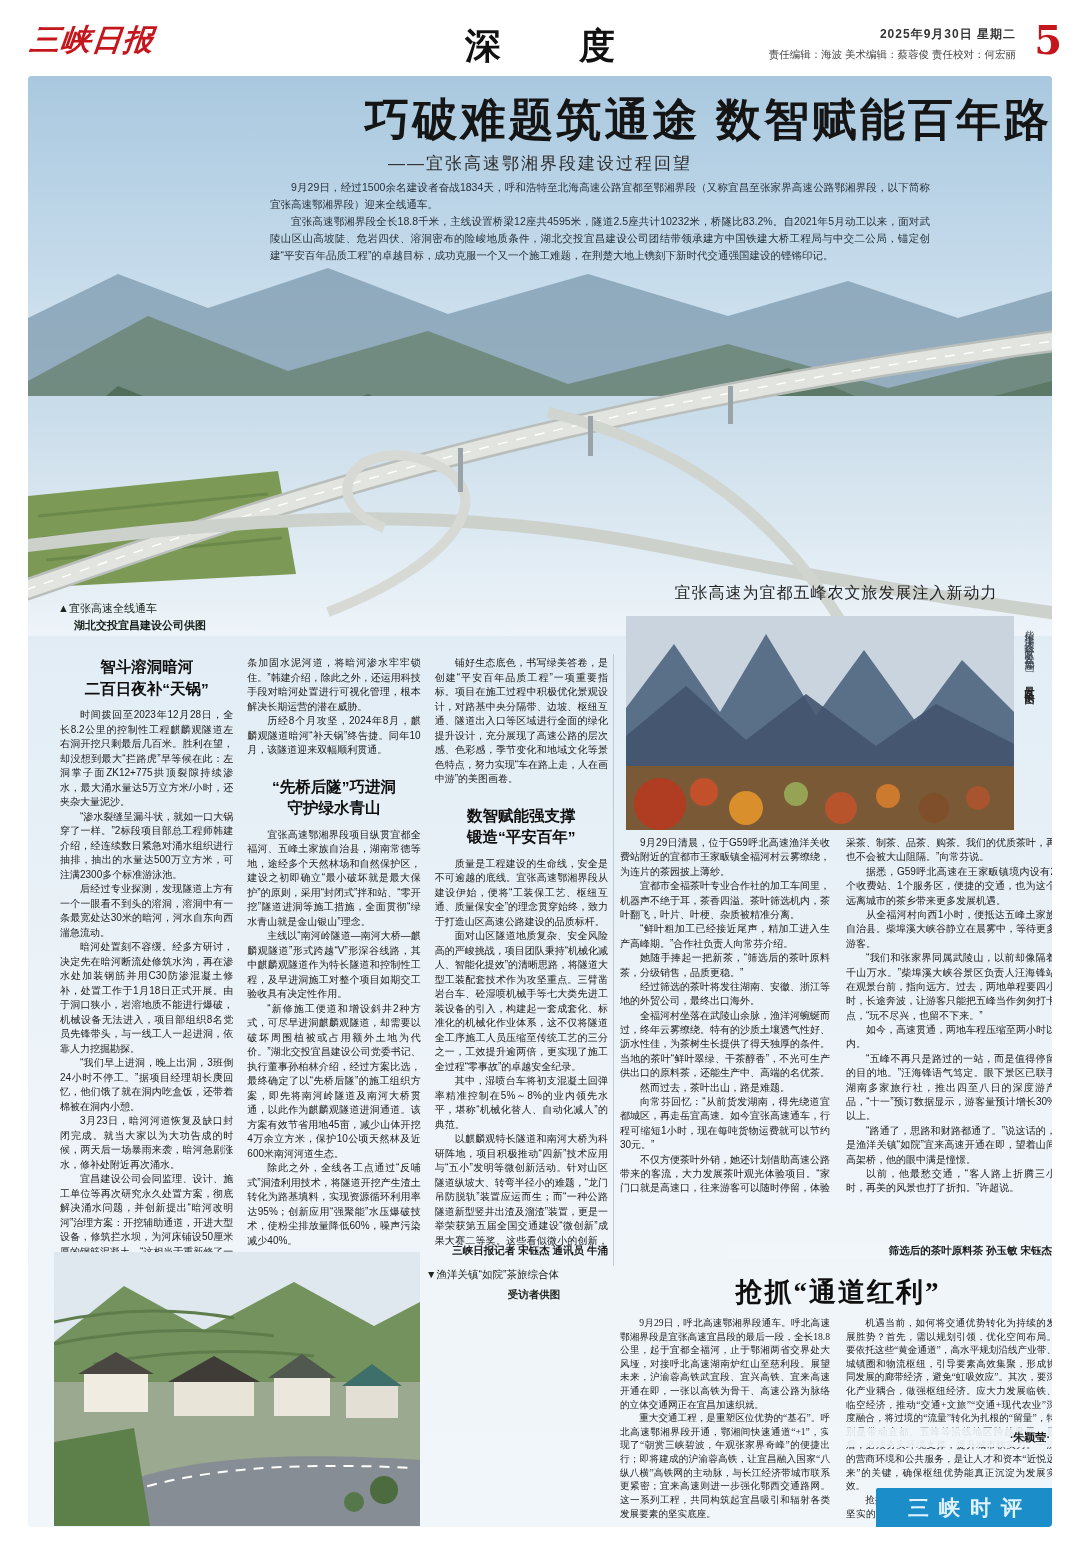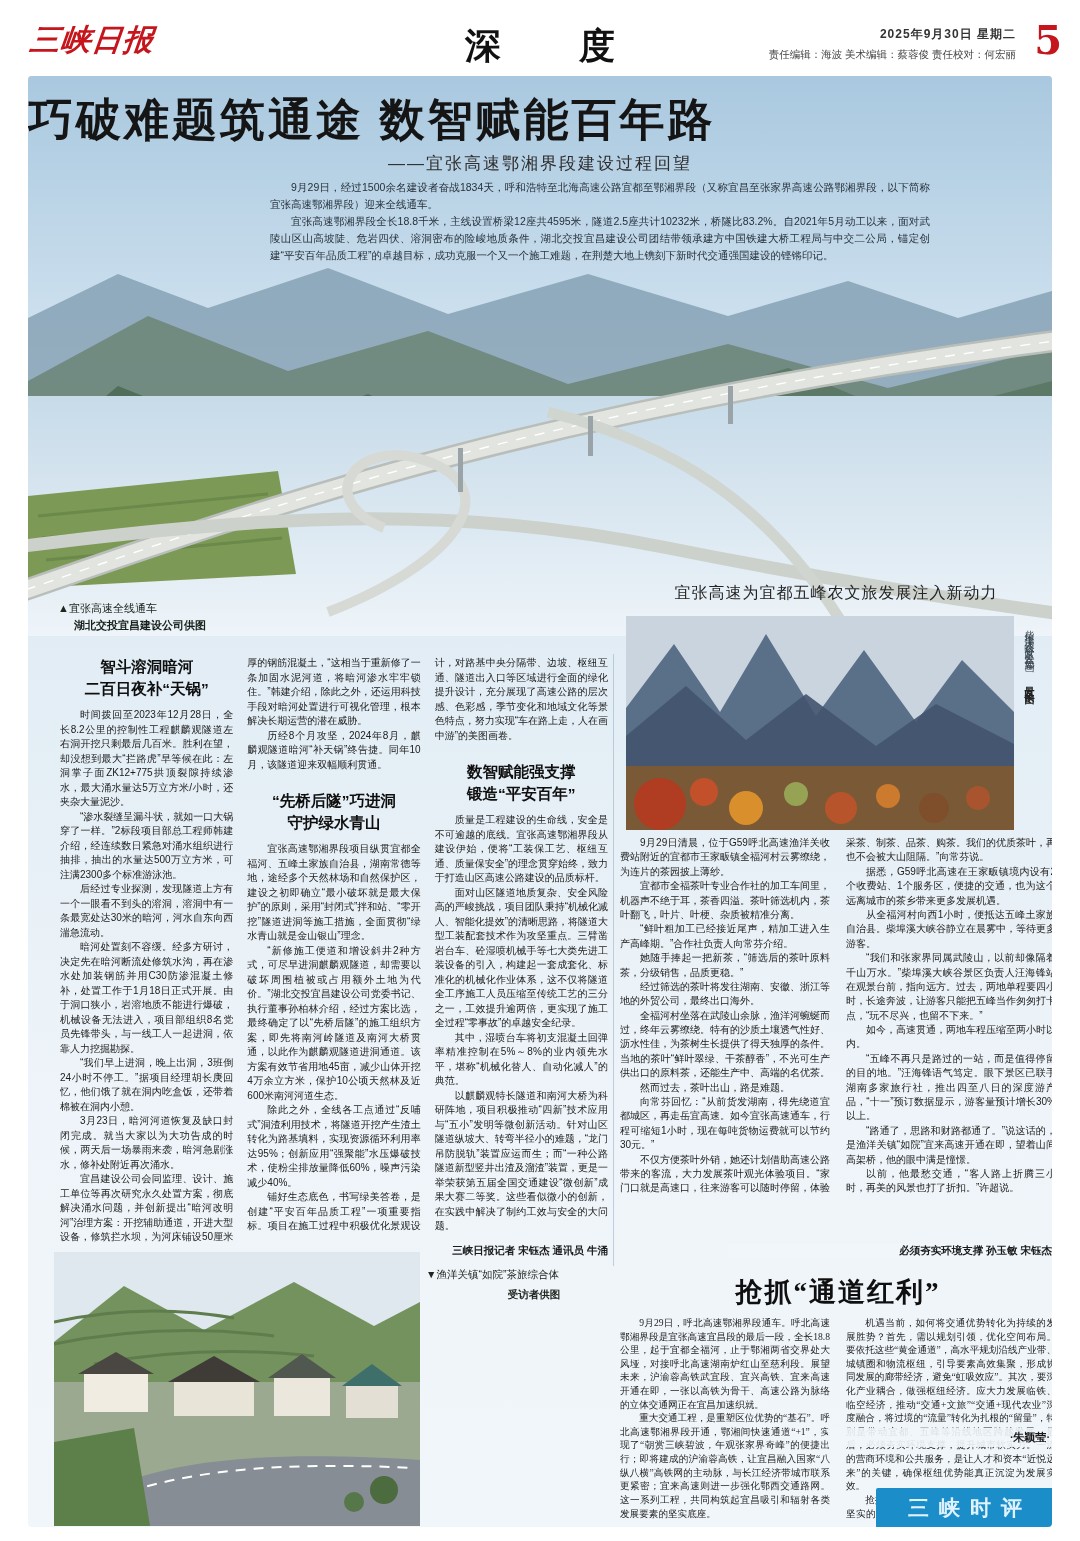--- a/index.html
+++ b/index.html
@@ -30,21 +30,21 @@
   
   .content {
     position:absolute; left:28px; top:76px; width:1024px; height:1451px;
     background:linear-gradient(180deg,#c3d9e9 0%, #e2edf5 40%, #eef4f9 70%, #f1f6fa 100%);
     border-radius:4px; overflow:hidden;
   }
   
   .hero { position:absolute; left:0; top:0; width:1024px; height:560px; }
   .hero svg { position:absolute; inset:0; }
   .headline {
-    position:absolute; left:0; right:0; top:14px; margin:0; text-align:left;
+    position:absolute; left:0; right:0; top:14px; margin:0; text-align:right;
     font-size:45px; font-weight:800; letter-spacing:3px; color:#151515;
   }
   .kicker {
     position:absolute; left:0; right:0; top:76px; text-align:center;
     font-size:17px; color:#2e2e2e; letter-spacing:2px;
   }
   .intro {
     position:absolute; left:242px; top:103px; width:660px;
     font-size:10.5px; line-height:1.62; color:#26313b; text-align:justify;
   }
@@ -184,20 +184,21 @@
           <p class="para">3月23日，暗河河道恢复及缺口封闭完成。就当大家以为大功告成的时候，两天后一场暴雨来袭，暗河急剧涨水，修补处附近再次涌水。</p>
           <p class="para">宜昌建设公司会同监理、设计、施工单位等再次研究永久处置方案，彻底解决涌水问题，并创新提出“暗河改明河”治理方案：开挖辅助通道，开进大型设备，修筑拦水坝，为河床铺设50厘米厚的钢筋混凝土，“这相当于重新修了一条加固水泥河道，将暗河渗水牢牢锁住。”韩建介绍，除此之外，还运用科技手段对暗河处置进行可视化管理，根本解决长期运营的潜在威胁。</p>
           <p class="para">历经8个月攻坚，2024年8月，麒麟观隧道暗河“补天锅”终告捷。同年10月，该隧道迎来双幅顺利贯通。</p>
         </div>
       <h2 class="sec mt">
         <span>“先桥后隧”巧进洞</span>
         <span>守护绿水青山</span>
       </h2>
       <div>
           <p class="para">宜张高速鄂湘界段项目纵贯宜都全福河、五峰土家族自治县，湖南常德等地，途经多个天然林场和自然保护区，建设之初即确立“最小破坏就是最大保护”的原则，采用“封闭式”拌和站、“零开挖”隧道进洞等施工措施，全面贯彻“绿水青山就是金山银山”理念。</p>
+          <p class="para">主线以“南河岭隧道—南河大桥—麒麟观隧道”形式跨越“V”形深谷线路，其中麒麟观隧道作为特长隧道和控制性工程，及早进洞施工对整个项目如期交工验收具有决定性作用。</p>
           <p class="para">“新修施工便道和增设斜井2种方式，可尽早进洞麒麟观隧道，却需要以破坏周围植被或占用额外土地为代价。”湖北交投宜昌建设公司党委书记、执行董事孙柏林介绍，经过方案比选，最终确定了以“先桥后隧”的施工组织方案，即先将南河岭隧道及南河大桥贯通，以此作为麒麟观隧道进洞通道。该方案有效节省用地45亩，减少山体开挖4万余立方米，保护10公顷天然林及近600米南河河道生态。</p>
           <p class="para">除此之外，全线各工点通过“反哺式”洞渣利用技术，将隧道开挖产生渣土转化为路基填料，实现资源循环利用率达95%；创新应用“强聚能”水压爆破技术，使粉尘排放量降低60%，噪声污染减少40%。</p>
           <p class="para">铺好生态底色，书写绿美答卷，是创建“平安百年品质工程”一项重要指标。项目在施工过程中积极优化景观设计，对路基中央分隔带、边坡、枢纽互通、隧道出入口等区域进行全面的绿化提升设计，充分展现了高速公路的层次感、色彩感，季节变化和地域文化等景色特点，努力实现“车在路上走，人在画中游”的美图画卷。</p>
         </div>
       <h2 class="sec mt">
         <span>数智赋能强支撑</span>
         <span>锻造“平安百年”</span>
       </h2>
       <div>
           <p class="para">质量是工程建设的生命线，安全是不可逾越的底线。宜张高速鄂湘界段从建设伊始，便将“工装保工艺、枢纽互通、质量保安全”的理念贯穿始终，致力于打造山区高速公路建设的品质标杆。</p>
@@ -242,21 +243,21 @@
         <p class="para">向常芬回忆：“从前货发湖南，得先绕道宜都城区，再走岳宜高速。如今宜张高速通车，行程可缩短1小时，现在每吨货物运费就可以节约30元。”</p>
         <p class="para">不仅方便茶叶外销，她还计划借助高速公路带来的客流，大力发展茶叶观光体验项目。“家门口就是高速口，往来游客可以随时停留，体验采茶、制茶、品茶、购茶。我们的优质茶叶，再也不会被大山阻隔。”向常芬说。</p>
         <p class="para">据悉，G59呼北高速在王家畈镇境内设有2个收费站、1个服务区，便捷的交通，也为这个远离城市的茶乡带来更多发展机遇。</p>
         <p class="para">从全福河村向西1小时，便抵达五峰土家族自治县。柴埠溪大峡谷静立在晨雾中，等待更多游客。</p>
         <p class="para">“我们和张家界同属武陵山，以前却像隔着千山万水。”柴埠溪大峡谷景区负责人汪海锋站在观景台前，指向远方。过去，两地单程要四小时，长途奔波，让游客只能把五峰当作匆匆打卡点，“玩不尽兴，也留不下来。”</p>
         <p class="para">如今，高速贯通，两地车程压缩至两小时以内。</p>
         <p class="para">“五峰不再只是路过的一站，而是值得停留的目的地。”汪海锋语气笃定。眼下景区已联手湖南多家旅行社，推出四至八日的深度游产品，“十一”预订数据显示，游客量预计增长30%以上。</p>
         <p class="para">“路通了，思路和财路都通了。”说这话的，是渔洋关镇“如院”宜来高速开通在即，望着山间高架桥，他的眼中满是憧憬。</p>
         <p class="para">以前，他最愁交通，“客人路上折腾三小时，再美的风景也打了折扣。”许超说。</p>
       </div>
-    <div class="tea-byline">必须夯实环境支撑 孙玉敏 宋钰杰</div>
+    <div class="tea-byline">筛选后的茶叶原料茶 孙玉敏 宋钰杰</div>
 
     <div class="village">
       <svg viewBox="0 0 366 274" preserveAspectRatio="none">
         <rect width="366" height="274" fill="#dfe8ee"></rect>
         <path d="M0 90 L70 34 L150 78 L240 30 L320 74 L366 50 L366 140 L0 140 Z" fill="#73925e"></path>
         <path d="M0 70 Q90 50 180 66 M0 92 Q110 70 220 84 M40 112 Q150 92 260 104" stroke="#5f7d4c" stroke-width="3" fill="none"></path>
         <rect y="130" width="366" height="144" fill="#9aa98f"></rect>
         <rect x="30" y="120" width="64" height="40" fill="#f0ece2"></rect>
         <path d="M24 122 L62 100 L100 122 Z" fill="#4a4742"></path>
         <rect x="120" y="128" width="80" height="36" fill="#e9e4d8"></rect>

